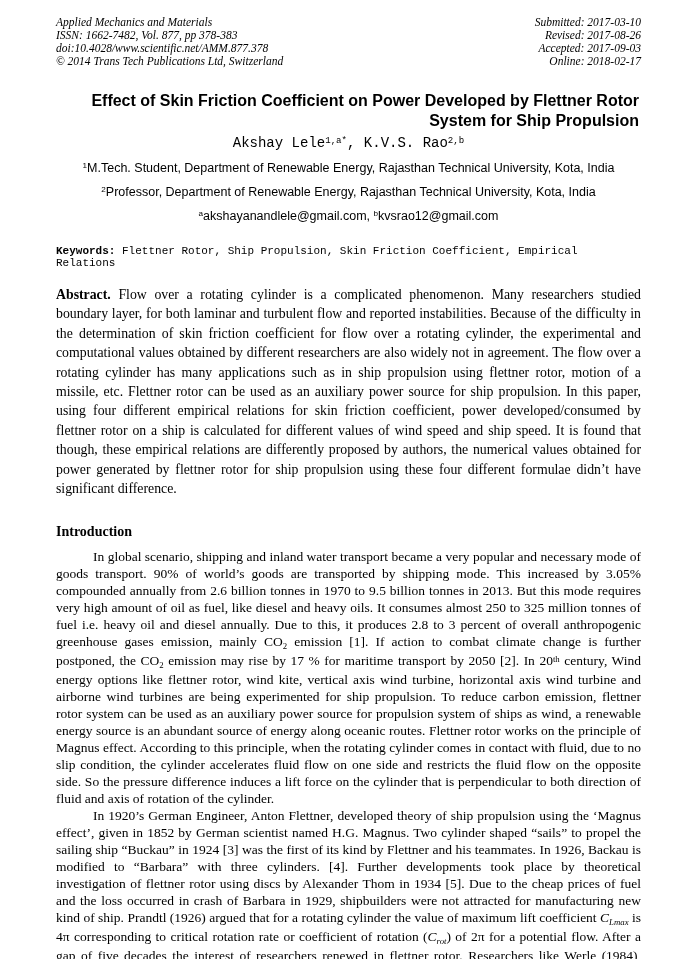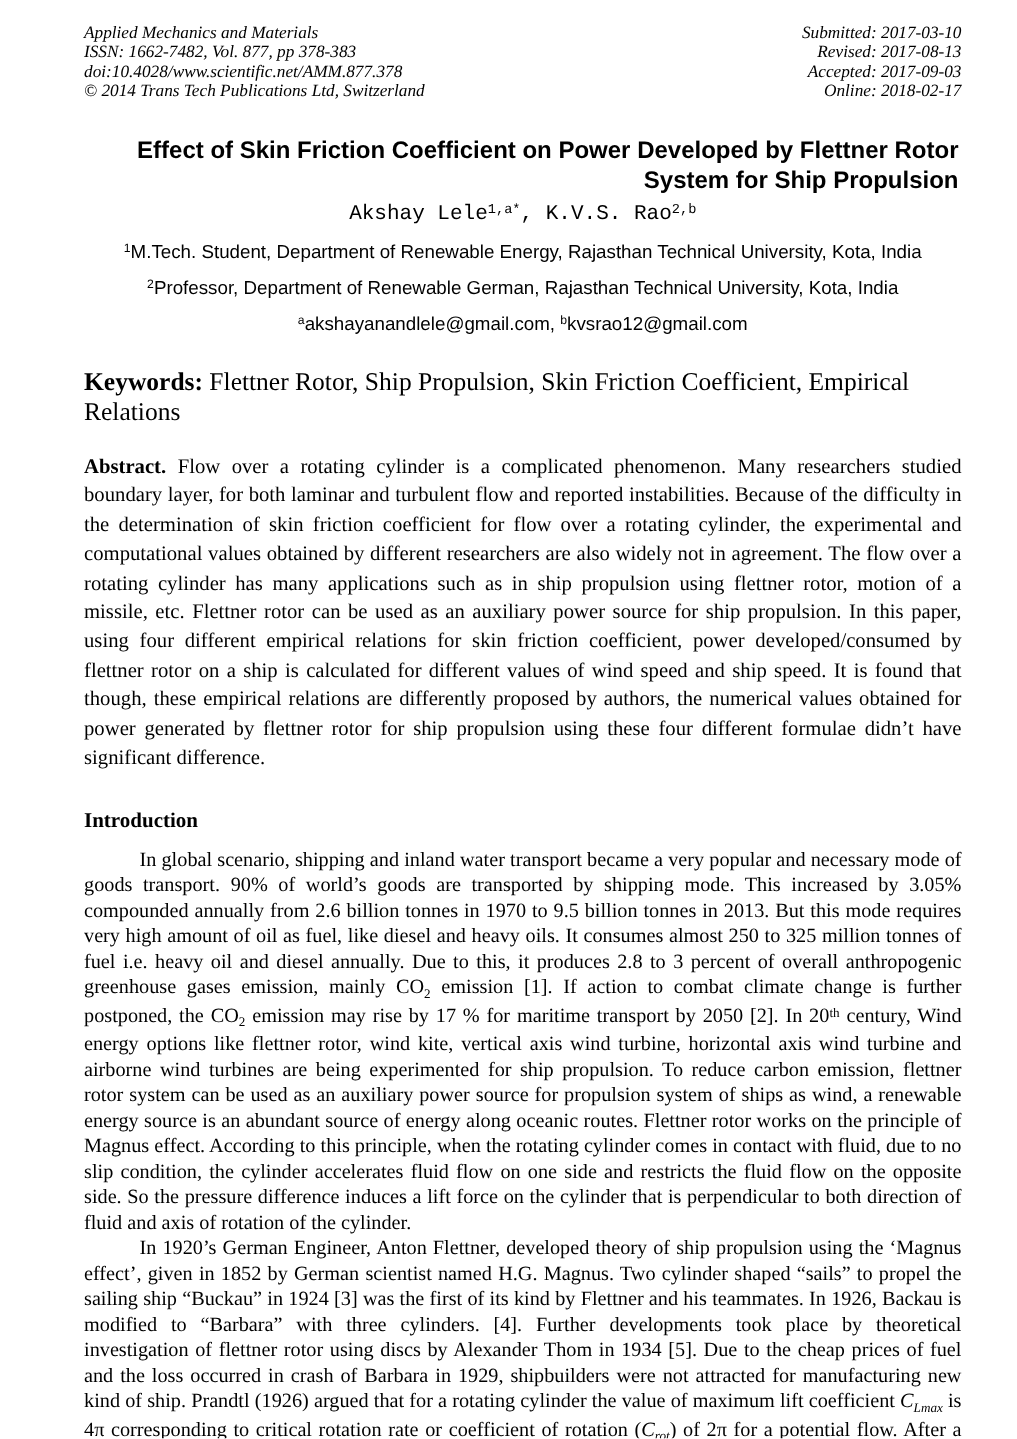--- a/index.html
+++ b/index.html
@@ -38,22 +38,22 @@
     text-align:center;
     margin-top:4px;
   }
   .affil, .emails {
     font-family:"Liberation Sans", sans-serif;
     font-size:12.5px;
     text-align:center;
     margin-top:10px;
   }
   .keywords {
-    font-family:Liberation Serif, serif;
-    font-size:17px;
+    font-family:Liberation Mono, monospace;
+    font-size:11px;
     margin:22px 0 0 0;
   }
   .abstract {
     font-size:13.8px;
     line-height:19.4px;
     text-align:justify;
     margin:16px 0 0 0;
   }
   .section-heading {
     font-family:"Liberation Serif", serif;
@@ -82,32 +82,32 @@
 
   <div class="pub-header">
     <div class="pub-left">
       <div>Applied Mechanics and Materials</div>
       <div>ISSN: 1662-7482, Vol. 877, pp 378-383</div>
       <div>doi:10.4028/www.scientific.net/AMM.877.378</div>
       <div>© 2014 Trans Tech Publications Ltd, Switzerland</div>
     </div>
     <div class="pub-right">
       <div>Submitted: 2017-03-10</div>
-      <div>Revised: 2017-08-13</div>
+      <div>Revised: 2017-08-26</div>
       <div>Accepted: 2017-09-03</div>
       <div>Online: 2018-02-17</div>
     </div>
   </div>
 
   <h1 class="title">Effect of Skin Friction Coefficient on Power Developed by Flettner Rotor System for Ship Propulsion</h1>
 
   <div class="authors"><span>Akshay Lele</span><span class="run-sup">1,a*</span><span>, K.V.S. Rao</span><span class="run-sup">2,b</span></div>
 
   <div class="affil"><span class="run-sup">1</span><span>M.Tech. Student, Department of Renewable Energy, Rajasthan Technical University, Kota, India</span></div>
-  <div class="affil"><span class="run-sup">2</span><span>Professor, Department of Renewable German, Rajasthan Technical University, Kota, India</span></div>
+  <div class="affil"><span class="run-sup">2</span><span>Professor, Department of Renewable Energy, Rajasthan Technical University, Kota, India</span></div>
 
   <div class="emails"><span class="run-sup">a</span><span>akshayanandlele@gmail.com, </span><span class="run-sup">b</span><span>kvsrao12@gmail.com</span></div>
 
   <p class="keywords"><b>Keywords:</b><span> Flettner Rotor, Ship Propulsion, Skin Friction Coefficient, Empirical Relations</span></p>
 
   <p class="abstract"><b>Abstract.</b><span> Flow over a rotating cylinder is a complicated phenomenon. Many researchers studied boundary layer, for both laminar and turbulent flow and reported instabilities. Because of the difficulty in the determination of skin friction coefficient for flow over a rotating cylinder, the experimental and computational values obtained by different researchers are also widely not in agreement. The flow over a rotating cylinder has many applications such as in ship propulsion using flettner rotor, motion of a missile, etc. Flettner rotor can be used as an auxiliary power source for ship propulsion. In this paper, using four different empirical relations for skin friction coefficient, power developed/consumed by flettner rotor on a ship is calculated for different values of wind speed and ship speed. It is found that though, these empirical relations are differently proposed by authors, the numerical values obtained for power generated by flettner rotor for ship propulsion using these four different formulae didn’t have significant difference.</span></p>
 
   <h2 class="section-heading">Introduction</h2>
 
   <p class="body-para indent"><span>In global scenario, shipping and inland water transport became a very popular and necessary mode of goods transport. 90% of world’s goods are transported by shipping mode. This increased by 3.05% compounded annually from 2.6 billion tonnes in 1970 to 9.5 billion tonnes in 2013.  But this mode requires very high amount of oil as fuel, like diesel and heavy oils. It consumes almost 250 to 325 million tonnes of fuel i.e. heavy oil and diesel annually. Due to this, it produces 2.8 to 3 percent of overall anthropogenic greenhouse gases emission, mainly CO</span><span class="run-sub">2</span><span> emission [1]. If action to combat climate change is further postponed, the CO</span><span class="run-sub">2</span><span> emission may rise by 17 % for maritime transport by 2050 [2]. In 20</span><span class="run-sup">th</span><span> century, Wind energy options like flettner rotor, wind kite, vertical axis wind turbine, horizontal axis wind turbine and airborne wind turbines are being experimented for ship propulsion. To reduce carbon emission, flettner rotor system can be used as an auxiliary power source for propulsion system of ships as wind, a renewable energy source is an abundant source of energy along oceanic routes. Flettner rotor works on the principle of Magnus effect. According to this principle, when the rotating cylinder comes in contact with fluid, due to no slip condition, the cylinder accelerates fluid flow on one side and restricts the fluid flow on the opposite side. So the pressure difference induces a lift force on the cylinder that is perpendicular to both direction of fluid and axis of rotation of the cylinder.</span></p>

